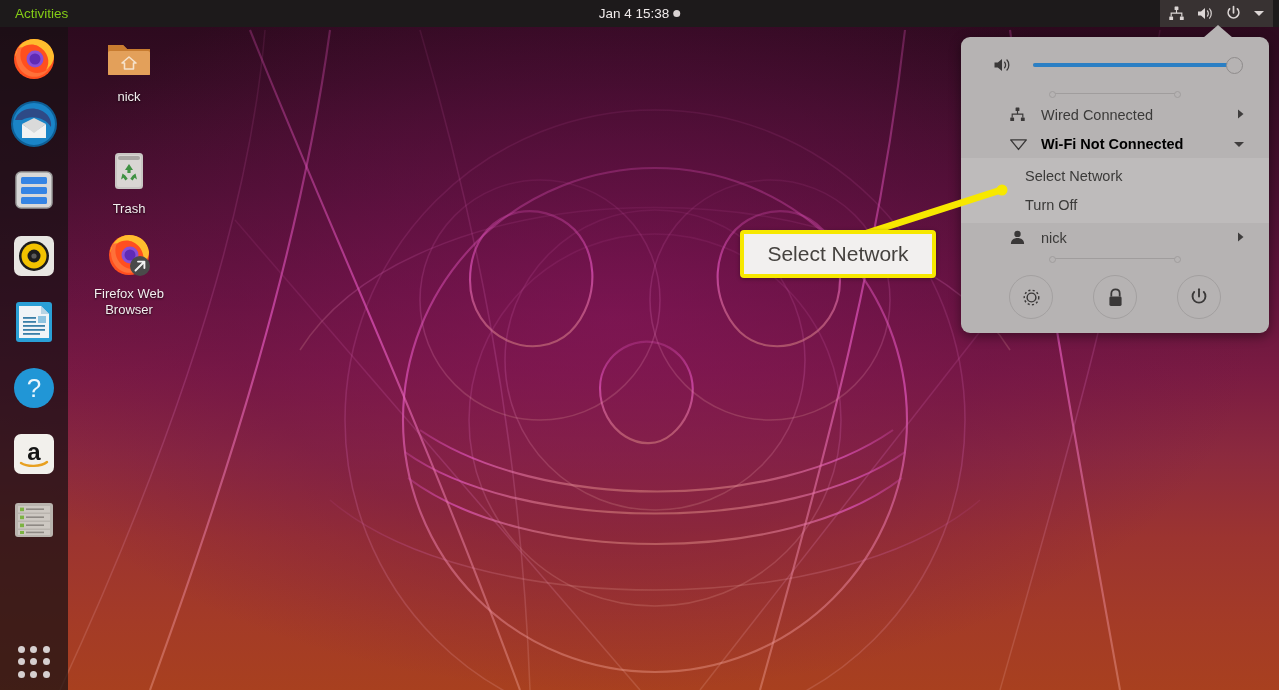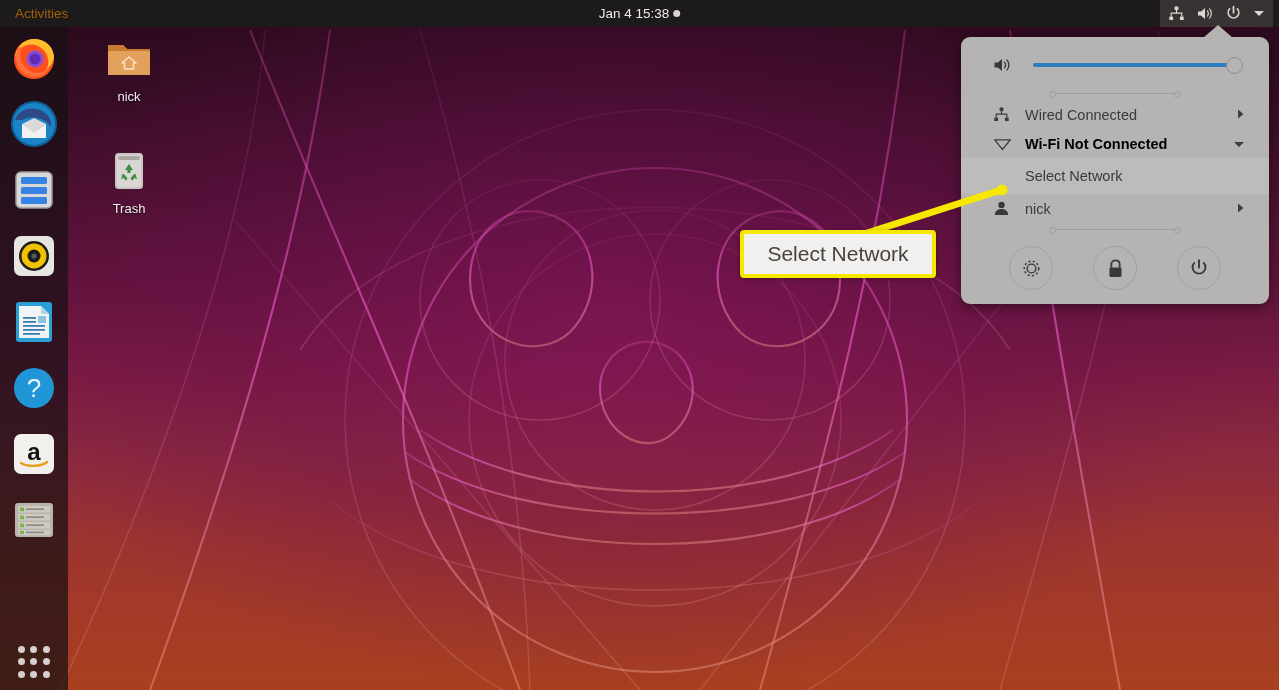--- a/index.html
+++ b/index.html
@@ -56,21 +56,21 @@
     display: flex;
     align-items: center;
     z-index: 40;
     color: #e9e4e3;
     font-size: 13.5px;
   }
   #activities {
     padding: 2px 9px 3px 11px;
     margin-left: 4px;
     border-radius: 4px;
-    color: #a16207;
+    color: #84cc16;
     font-size: 13.5px;
     cursor: pointer;
   }
   #clock-area {
     position: absolute;
     left: 50%;
     transform: translateX(-50%);
     display: flex;
     align-items: center;
     gap: 4px;
@@ -245,20 +245,21 @@
   .sep::after { right: -3px; }
 
   .menu-row {
     display: flex;
     align-items: center;
     height: 29px;
     padding: 0 24px 0 32px;
     cursor: pointer;
     color: #3b3a39;
     font-size: 14.5px;
+    margin-left: 16px;
   }
   .menu-row .m-icon {
     width: 22px;
     display: flex;
     align-items: center;
     justify-content: flex-start;
     flex-shrink: 0;
   }
   .menu-row .m-label { flex: 1; margin-left: 10px; white-space: nowrap; }
   .menu-row.bold .m-label { font-weight: bold; color: #000000; }
@@ -526,20 +527,34 @@
         <g fill="#3f9142">
           <path d="M25 19 L29 25 H26.6 L26.6 28 H23.4 L23.4 25 H21 Z"></path>
           <path d="M31.5 28.5 L33 34.5 L30.5 32.8 L28.6 35.5 L26.3 33.8 L28.7 30.6 Z"></path>
           <path d="M18.5 28.5 L17 34.5 L19.5 32.8 L21.4 35.5 L23.7 33.8 L21.3 30.6 Z"></path>
         </g>
       </svg>
     </div>
     <div class="label">Trash</div>
   </div>
 
+  <div class="desk-icon" style="left:76px; top:230px;">
+    <div class="glyph">
+      <svg width="50" height="50" viewBox="0 0 50 50">
+        <circle cx="25" cy="25" r="20" fill="#ff4f1f"></circle>
+        <path d="M25 5 C15 5 7 13 6 23 C10 12 21 8 29 12 C39 17 42 28 37 36 C42 32 45 27 45 22 C44 12 36 5 25 5 Z" fill="#ffbd2e"></path>
+        <path d="M9 14 C5 22 7 34 16 40 C25 46 37 42 41 33 C35 40 25 41 18 35 C11 29 10 20 13 13 Z" fill="#ff7139"></path>
+        <circle cx="26" cy="25" r="8.5" fill="#8a4fd6"></circle>
+        <circle cx="26" cy="25" r="5.5" fill="#5f2bb5"></circle>
+        <circle cx="36" cy="36" r="10" fill="#4a4a4a"></circle>
+        <path d="M31.5 40.5 L40 32 M34 31.6 H40.4 V38" stroke="#f2f2f2" stroke-width="1.9" fill="none" stroke-linecap="round" stroke-linejoin="round"></path>
+      </svg>
+    </div>
+    <div class="label">Firefox Web Browser</div>
+  </div>
 
   <div id="sysmenu-pointer"></div>
 
   <div id="sysmenu">
 
     <div class="vol-row">
       <svg width="20" height="18" viewBox="0 0 20 16">
         <path d="M1.5 5.6 H4.8 L9 2 V14 L4.8 10.4 H1.5 Z" fill="#3a3838"></path>
         <path d="M11.6 5.2 C12.9 6.5 12.9 9.5 11.6 10.8" stroke="#3a3838" stroke-width="1.3" fill="none" stroke-linecap="round"></path>
         <path d="M14 3 C16.4 5.4 16.4 10.6 14 13" stroke="#3a3838" stroke-width="1.3" fill="none" stroke-linecap="round"></path>
@@ -580,20 +595,23 @@
       <span class="m-arrow">
         <svg width="12" height="9" viewBox="0 0 12 9">
             <path d="M1 2 L6 7 L11 2 Z" fill="#3f3d3d"></path>
           </svg>
       </span>
     </div>
 
     <div id="wifi-submenu">
       <div class="sub-row">
         <span>Select Network</span>
+      </div>
+      <div class="sub-row">
+        <span>Turn Off</span>
       </div>
     </div>
 
 
     <div class="menu-row">
       <span class="m-icon">
         <svg width="17" height="17" viewBox="0 0 16 16">
           <circle cx="8" cy="4.6" r="3" fill="#3a3838"></circle>
           <path d="M1.8 14 C1.8 10.3 4.6 8.4 8 8.4 C11.4 8.4 14.2 10.3 14.2 14 Z" fill="#3a3838"></path>
         </svg>

